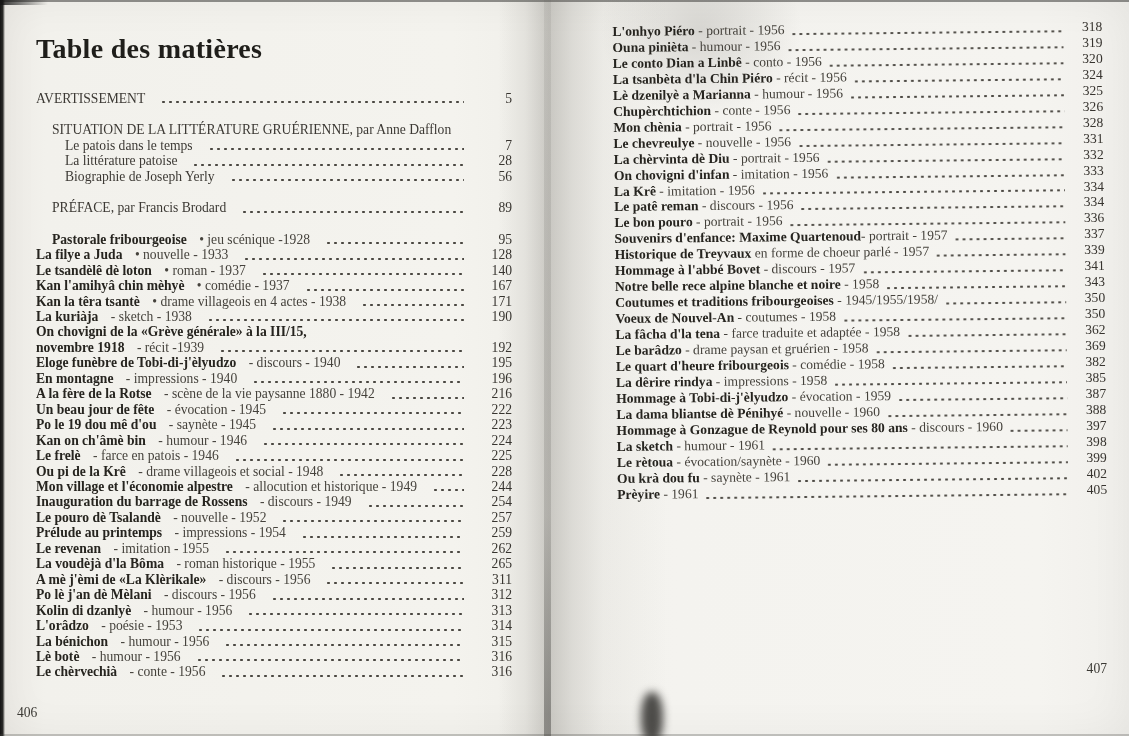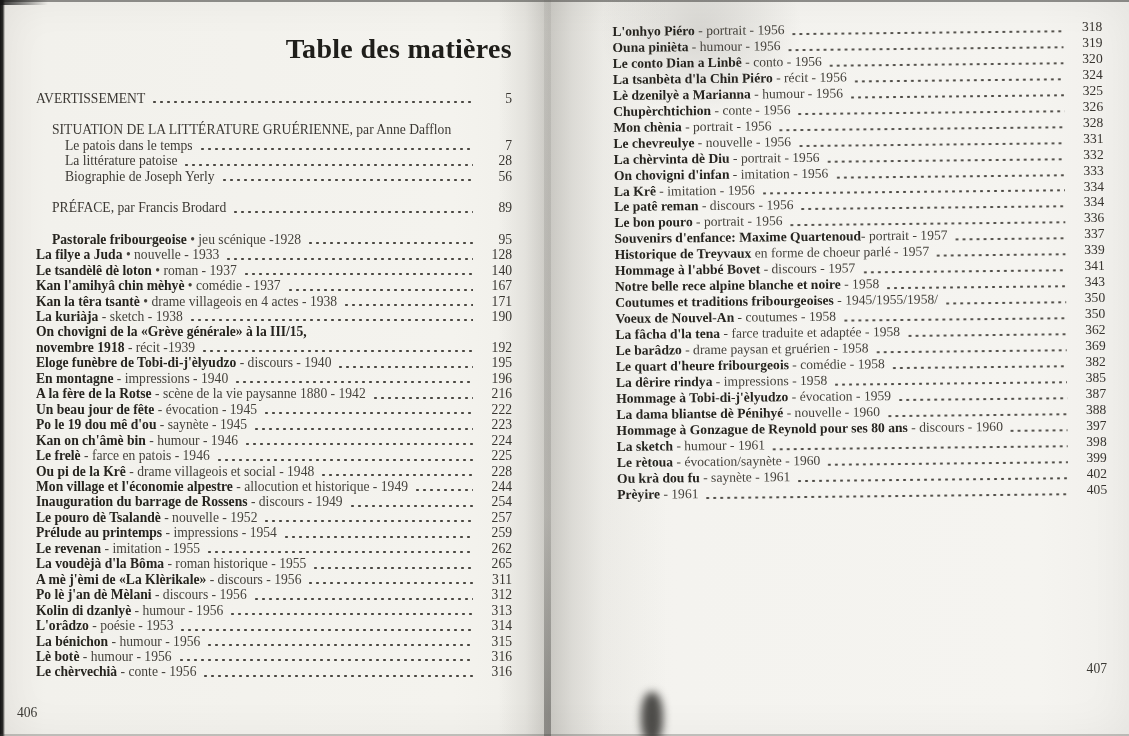--- a/index.html
+++ b/index.html
@@ -24,24 +24,24 @@
     background:linear-gradient(180deg,rgba(90,88,84,0.10),rgba(90,88,84,0.22) 70%,rgba(52,51,48,0.42) 97%);}
   .gutter-top-blob{position:absolute;top:-30px;left:596px;width:210px;height:150px;
     background:radial-gradient(ellipse at 50% 40%,rgba(100,98,92,0.20),rgba(100,98,92,0) 68%);}
   .gutter-bottom-blob{position:absolute;bottom:-8px;left:641px;width:22px;height:52px;
     background:rgba(36,35,33,0.8);filter:blur(4px);border-radius:45%;}
 
   
   .page-left{position:absolute;left:36px;top:0;width:476px;}
   .page-right{position:absolute;left:612px;top:0;width:490px;
     transform:rotate(-0.6deg);transform-origin:0 0;}
-  .title{margin-top:33px;font-size:28px;font-weight:bold;text-align:right;
+  .title{margin-top:33px;font-size:28px;font-weight:bold;text-align:left;
     color:#1f1e1a;letter-spacing:0.3px;}
   .toc{margin-top:26px;font-size:13.6px;color:#45423c;}
-  .toc-left .row{line-height:15.45px;}
+  .toc-left .row{line-height:15.45px;gap:9px;}
   .toc-right{margin-top:0;padding-top:24px;}
   .toc-right .row{line-height:15.95px;}
   .row{display:flex;align-items:baseline;}
   .row.gap{margin-top:16px;margin-left:16px;}
   .row.indent{padding-left:29px;align-items:center;}
   .plain{white-space:pre;flex:0 1 auto;color:#3c3934;}
   .b{white-space:pre;flex:0 1 auto;font-weight:bold;color:#26241f;}
   .rest{white-space:pre;flex:0 1 auto;color:#45423c;}
   .dots{flex:1 1 auto;min-width:8px;height:4px;align-self:flex-end;
     margin:0 3px 2px 6px;

